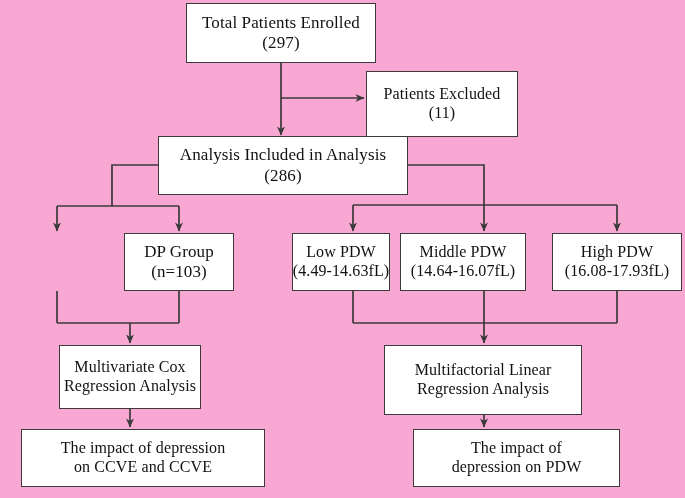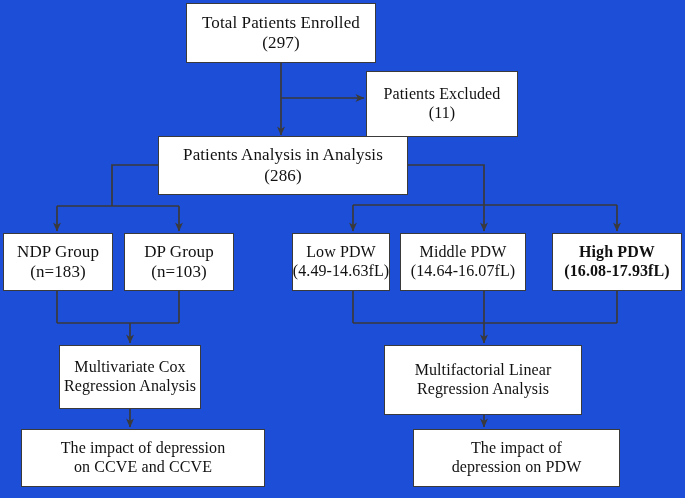--- a/index.html
+++ b/index.html
@@ -4,21 +4,21 @@
 <style>
   html, body {
     margin: 0;
     padding: 0;
     background: #ffffff;
   }
   #flow-root {
     position: relative;
     width: 685px;
     height: 498px;
-    background: #1d4ed8;
+    background: #f9a8d4;
     overflow: hidden;
     font-family: "Liberation Serif", "DejaVu Serif", serif;
   }
   #connector-layer {
     position: absolute;
     left: 0;
     top: 0;
     width: 685px;
     height: 498px;
     pointer-events: none;
@@ -42,21 +42,21 @@
     white-space: nowrap;
   }
   
   #node-total            { left: 186px; top: 3px;   width: 190px; height: 60px;  font-size: 17px; }
   #node-excluded         { left: 366px; top: 71px;  width: 152px; height: 66px;  font-size: 16px; }
   #node-included         { left: 158px; top: 136px; width: 250px; height: 59px;  font-size: 17px; }
   #node-ndp              { left: 3px;   top: 233px; width: 110px; height: 58px;  font-size: 17px; }
   #node-dp               { left: 124px; top: 233px; width: 110px; height: 58px;  font-size: 17px; }
   #node-lowpdw           { left: 292px; top: 233px; width: 98px; height: 58px;  font-size: 16px; }
   #node-midpdw           { left: 400px; top: 233px; width: 126px; height: 58px;  font-size: 16px; }
-  #node-highpdw          { left: 552px; top: 233px; width: 130px; height: 58px;  font-size: 16px; font-weight: bold; }
+  #node-highpdw          { left: 552px; top: 233px; width: 130px; height: 58px;  font-size: 16px; }
   #node-cox              { left: 59px;  top: 345px; width: 142px; height: 64px;  font-size: 16px; }
   #node-linear           { left: 384px; top: 345px; width: 198px; height: 70px;  font-size: 16px; }
   #node-impact-ccve      { left: 21px;  top: 429px; width: 244px; height: 58px;  font-size: 16px; }
   #node-impact-pdw       { left: 384px; top: 429px; width: 207px; height: 58px;  font-size: 16px; margin-left: 29px; }
 </style>
 </head>
 <body>
 
 <div id="flow-root">
 
@@ -104,28 +104,24 @@
     <span class="ln">Total Patients Enrolled</span>
     <span class="ln">(297)</span>
   </div>
 
   <div class="node" id="node-excluded">
     <span class="ln">Patients Excluded</span>
     <span class="ln">(11)</span>
   </div>
 
   <div class="node" id="node-included">
-    <span class="ln">Patients Analysis in Analysis</span>
+    <span class="ln">Analysis Included in Analysis</span>
     <span class="ln">(286)</span>
   </div>
 
-  <div class="node" id="node-ndp">
-    <span class="ln">NDP Group</span>
-    <span class="ln">(n=183)</span>
-  </div>
 
   <div class="node" id="node-dp">
     <span class="ln">DP Group</span>
     <span class="ln">(n=103)</span>
   </div>
 
   <div class="node" id="node-lowpdw">
     <span class="ln">Low PDW</span>
     <span class="ln">(4.49-14.63fL)</span>
   </div>

